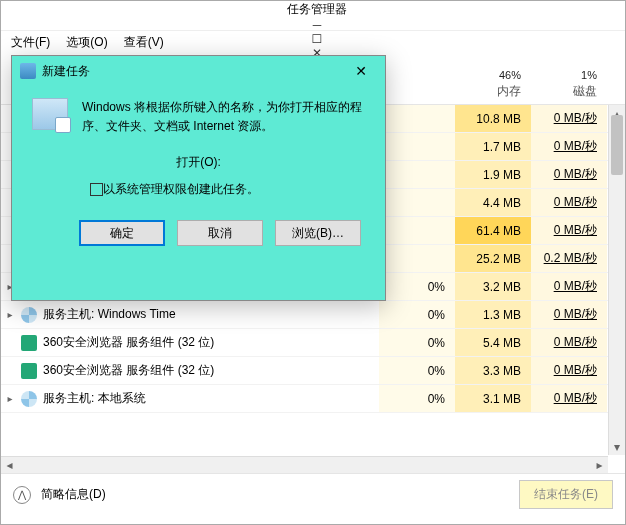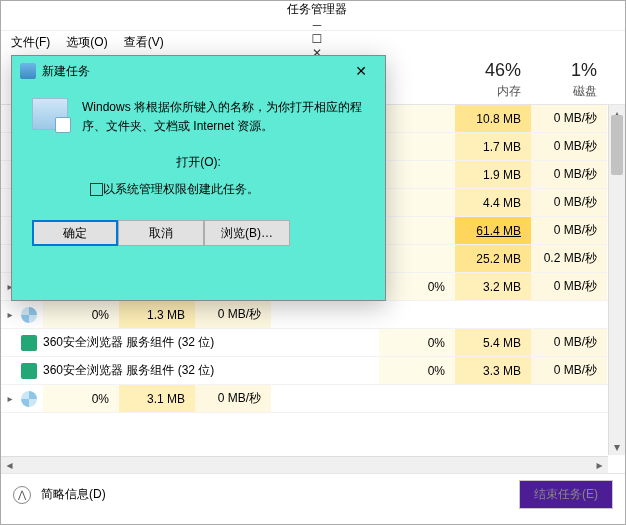--- a/index.html
+++ b/index.html
@@ -10,71 +10,71 @@
 .tm-titlebar .icon { width: 16px; height: 16px; margin-right: 6px; background: linear-gradient(#4fa0d8,#2277bb); border-radius: 2px; }
 .tm-titlebar .title { flex: 1; }
 .tm-titlebar .winbtn { width: 44px; height: 30px; display:flex; align-items:center; justify-content:center; color:#333; }
 
 .tm-menubar { height: 22px; display:flex; align-items:center; padding: 0 4px; gap: 4px; }
 .tm-menubar span { padding: 2px 6px; }
 
 .tm-header { display:flex; height:52px; border-bottom:1px solid #e5e5e5; }
 .tm-header .namecol { flex:1; }
 .tm-header .col { width:76px; text-align:right; padding:6px 10px 4px 0; display:flex; flex-direction:column; justify-content:flex-end; gap:2px; }
-.tm-header .pct { font-size:18px; color:#222; }
+.tm-header .pct { font-size:11px; color:#222; }
 .tm-header .lbl { color:#555; }
 .tm-header .scrollspace { width:18px; }
 
 .tm-body { height: 368px; position:relative; }
 .tm-rows { position:absolute; left:0; right:0; top:0; }
 .row { display:flex; height:28px; align-items:center; border-bottom:1px solid #f2f2f2; }
 .row .exp { width:18px; text-align:center; color:#666; font-size:10px; }
 .row .icn { width:16px; height:16px; margin:0 6px 0 2px; background:#5aa7dd; border-radius:2px; }
 .row .icn.gear { background: conic-gradient(#8ec5e8 0 25%,#cde6f5 0 50%,#8ec5e8 0 75%,#cde6f5 0); border-radius:50%; }
 .row .icn.e360 { background:#23a776; }
 .row .nm { flex:1; white-space:nowrap; overflow:hidden; }
 .row .cell { width:76px; text-align:right; padding-right:10px; height:100%; display:flex; align-items:center; justify-content:flex-end; }
-.heat0 { background:#fff8e0; }
+.heat0 { background:#fff8e0;text-decoration:underline; }
 .heat1 { background:#ffefb8; }
 .heat2 { background:#ffe58f; }
-.heat3 { background:#ffd659;text-decoration:underline; }
+.heat3 { background:#ffd659; }
 .heatc { background:#fffbe9; }
 .row .scrollspace { width:18px; }
 
 .vscroll { position:absolute; right:0; top:0; bottom:18px; width:17px; background:#f0f0f0; border-left:1px solid #ddd; }
 .vscroll .thumb { position:absolute; left:2px; right:2px; top:10px; height:60px; background:#c2c2c2; border-radius:2px; }
 .vscroll .arr { position:absolute; left:0; right:0; height:17px; display:flex; align-items:center; justify-content:center; color:#666; }
 .vscroll .arr.up { top:0; } .vscroll .arr.dn { bottom:0; }
 .hscroll { position:absolute; left:0; right:17px; bottom:0; height:17px; background:#f0f0f0; border-top:1px solid #ddd; }
 .hscroll .arr { position:absolute; top:0; bottom:0; width:17px; display:flex; align-items:center; justify-content:center; color:#666;}
 .hscroll .arr.l{left:0;} .hscroll .arr.r{right:0;}
 
 .tm-footer { height:42px; border-top:1px solid #e5e5e5; display:flex; align-items:center; padding:0 12px; gap:10px; }
 .tm-footer .circle { width:18px; height:18px; border:1px solid #888; border-radius:50%; display:flex; align-items:center; justify-content:center; font-size:10px; color:#555;}
 .tm-footer .spacer { flex:1; }
-.tm-footer button { padding:5px 14px; background:#4c1d95; border:1px solid #c8c8c8; color:#888; }
+.tm-footer button { padding:5px 14px; background:#fef9c3; border:1px solid #c8c8c8; color:#888; }
 
 
 .dialog { position:absolute; left:10px; top:54px; width:375px; height:246px; background:#5eead4; border:1px solid #888; box-shadow:0 6px 24px rgba(0,0,0,.25); }
 .dialog .dtitle { height:30px; display:flex; align-items:center; padding:0 4px 0 8px; }
 .dialog .dtitle .icon { width:16px; height:16px; margin-right:6px; background:linear-gradient(#6db7e8,#3c8ac2); border-radius:2px; }
 .dialog .dtitle .t { flex:1; }
 .dialog .dtitle .close { width:40px; height:28px; display:flex; align-items:center; justify-content:center; font-size:14px; }
 .dialog .dbody { padding:12px 20px 10px 20px; }
 .dialog .drow1 { display:flex; gap:14px; margin-bottom:18px; }
 .dialog .runicon { width:36px; height:32px; flex:0 0 36px; background:linear-gradient(#cfe7f7,#9cc8e8); border:1px solid #9abbd4; position:relative; }
 .dialog .runicon::after { content:""; position:absolute; right:-4px; bottom:-4px; width:14px; height:14px; background:#fff; border:1px solid #7aa7c9; border-radius:2px; }
 .dialog .desc { line-height:1.6; }
 .dialog .drow2 { display:flex; align-items:center; gap:8px; margin-bottom:10px;flex-direction:column; }
 .dialog .combo { flex:1; position:relative; }
 .dialog .combo input { width:100%; height:24px; border:1px solid #0078d7; padding:0 22px 0 6px; font-size:12px; outline:none; }
 .dialog .combo .caret { position:absolute; right:1px; top:1px; bottom:1px; width:18px; display:flex; align-items:center; justify-content:center; color:#444; border-left:1px solid #ccc; }
 .dialog .drow3 { display:flex; align-items:center; padding-left:58px; margin-bottom:22px; }
 .dialog .drow3 .cb { width:13px; height:13px; border:1px solid #333; }
-.dialog .dbtns { display:flex; padding-right:4px; }
+.dialog .dbtns { display:flex; justify-content:flex-end; gap:12px; padding-right:4px; }
 .dialog .dbtns button { width:86px; height:26px; background:#e1e1e1; border:1px solid #adadad; }
 .dialog .dbtns button.primary { border:2px solid #0078d7; background:#e1e1e1; }
 </style>
 </head>
 <body>
 
 <div class="tm-titlebar">
   <span class="icon"></span>
   <span class="title">任务管理器</span>
   <span class="winbtn">─</span>
@@ -162,20 +162,21 @@
         <span class="icn gear"></span>
         <span class="nm">wsappx</span>
         <span class="cell heatc">0%</span>
         <span class="cell heat1">3.2 MB</span>
         <span class="cell heat0">0 MB/秒</span>
         <span class="scrollspace"></span>
       </div>
       <div class="row">
         <span class="exp">▸</span>
         <span class="icn gear"></span>
+        <span class="nm">服务主机: Windows Time</span>
         <span class="cell heatc">0%</span>
         <span class="cell heat1">1.3 MB</span>
         <span class="cell heat0">0 MB/秒</span>
         <span class="scrollspace"></span>
       </div>
       <div class="row">
         <span class="exp"></span>
         <span class="icn e360"></span>
         <span class="nm">360安全浏览器 服务组件 (32 位)</span>
         <span class="cell heatc">0%</span>
@@ -188,20 +189,21 @@
         <span class="icn e360"></span>
         <span class="nm">360安全浏览器 服务组件 (32 位)</span>
         <span class="cell heatc">0%</span>
         <span class="cell heat1">3.3 MB</span>
         <span class="cell heat0">0 MB/秒</span>
         <span class="scrollspace"></span>
       </div>
       <div class="row">
         <span class="exp">▸</span>
         <span class="icn gear"></span>
+        <span class="nm">服务主机: 本地系统</span>
         <span class="cell heatc">0%</span>
         <span class="cell heat1">3.1 MB</span>
         <span class="cell heat0">0 MB/秒</span>
         <span class="scrollspace"></span>
       </div>
     </div>
   <div class="vscroll">
     <div class="arr up">▴</div>
     <div class="thumb"></div>
     <div class="arr dn">▾</div>

